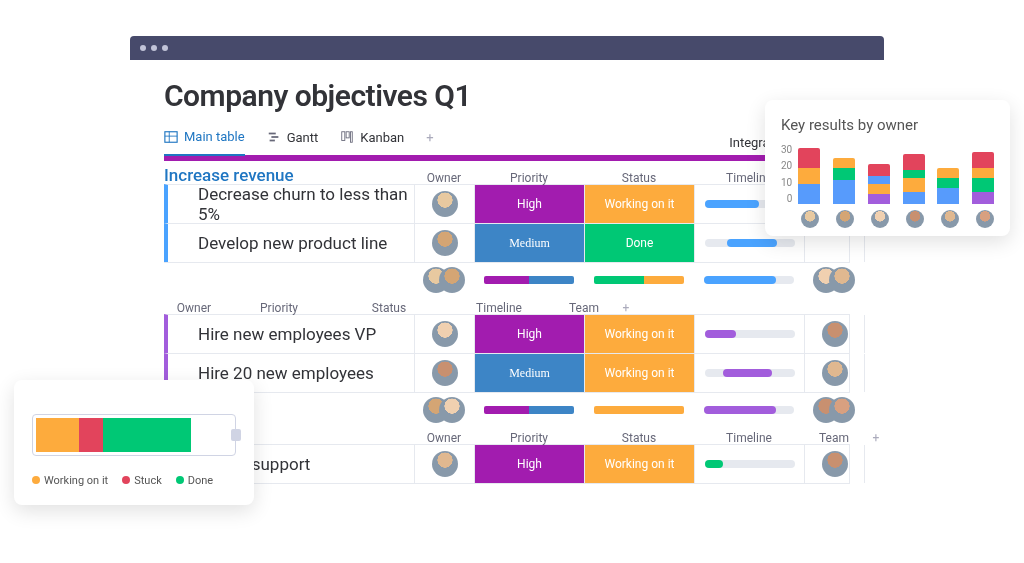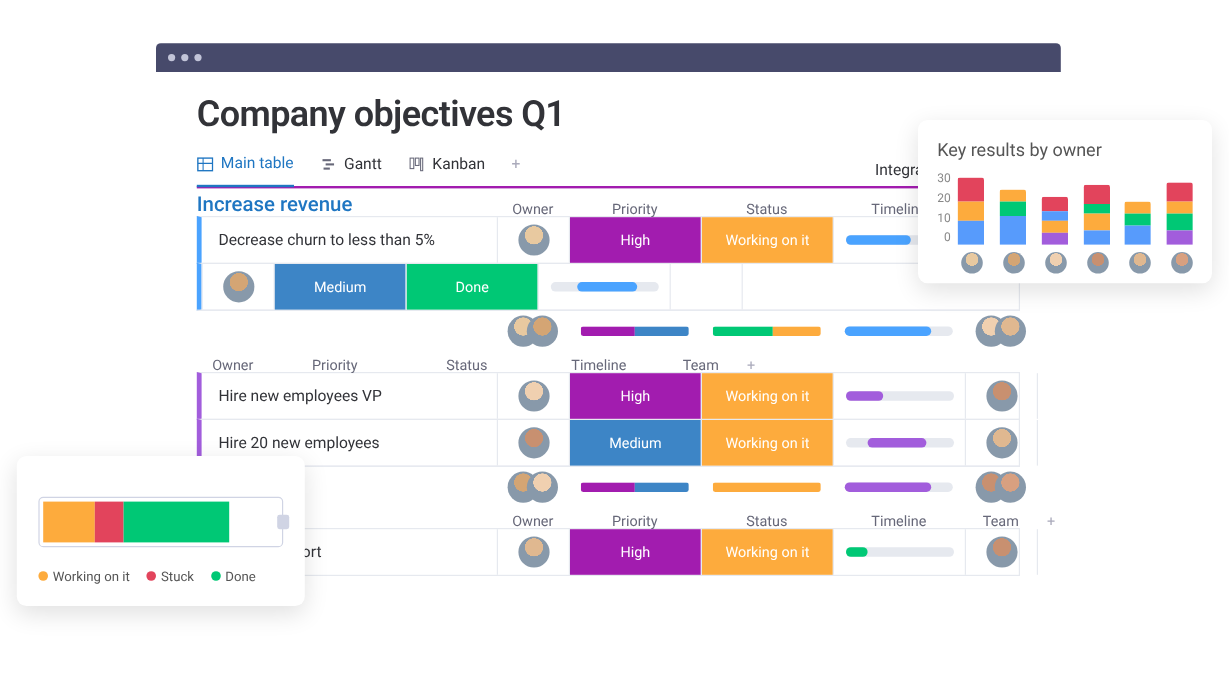--- a/index.html
+++ b/index.html
@@ -3,39 +3,39 @@
 <meta charset="utf-8">
 <style>
   * { box-sizing: border-box; margin: 0; padding: 0; }
   body { font-family: -apple-system, BlinkMacSystemFont, "Segoe UI", Roboto, Helvetica, Arial, sans-serif; background: #fff; width: 1024px; height: 563px; position: relative; overflow: hidden; color: #323338; }
   .shadow { box-shadow: 0 6px 20px rgba(0,0,0,0.12); border-radius: 8px; background: #fff; }
   .window { position: absolute; left: 130px; top: 36px; width: 754px; }
   .titlebar { height: 24px; background: #474a6b; border-radius: 4px 4px 0 0; display: flex; align-items: center; padding-left: 10px; gap: 5px;}
   .tdot { width: 6px; height: 6px; border-radius: 50%; background: #c2c4d8; }
   .page { padding: 18px 34px 30px 34px; background: #fff; }
   h1 { font-size: 30px; font-weight: 600; letter-spacing: -0.5px; }
-  .viewbar { display: flex; align-items: center; gap: 22px; margin-top: 16px; border-bottom: 2px solid #a21caf; font-size: 13px; color: #323338; }
+  .viewbar { display: flex; align-items: center; gap: 22px; margin-top: 16px; border-bottom: 6px solid #a21caf; font-size: 13px; color: #323338; }
   .view { display: flex; align-items: center; gap: 6px; padding-bottom: 10px; cursor: pointer; }
   .view.active { border-bottom: 2px solid #1f76c2; color: #1f76c2; margin-bottom: -1px; }
   .view .ico { width: 14px; height: 14px; }
   .spacer { flex: 1; }
   .integrate { display: flex; align-items: center; gap: 6px; font-size: 13px; }
   .int-icons { display: flex; align-items: center; }
   .int-icons > span { width: 18px; height: 18px; border-radius: 4px; margin-left: -4px; border: 2px solid #fff; display:inline-block; }
   .int-more { font-size: 10px; color: #666; background:#eef0f5; padding:1px 3px; border-radius:3px; margin-left:-2px;}
   .group { margin-top: 4px; }
   .group-head { display: flex; align-items: flex-end; }
   .group-title { font-size: 17px; font-weight: 500; flex: 0 0 250px; }
   .cols { display: flex; flex: 1; }
   .col { flex: 0 0 110px; text-align: center; font-size: 12px; color: #676879; }
   .col.owner { flex: 0 0 60px; }
   .col.team { flex: 0 0 60px; }
   .col.plus { flex: 0 0 24px; color:#aab; cursor:pointer;}
   .row { display: flex; align-items: center; border: 1px solid #e6e9ef; border-left: 4px solid; height: 40px; margin-top:-1px;}
-  .row-name { flex: 0 0 246px; padding-left: 14px; font-size: 13px; }
+  .row-name { flex: 0 0 246px; padding-left: 30px; font-size: 17px; }
   .cell { flex: 0 0 110px; display: flex; align-items: center; justify-content: center; height: 100%; border-left: 1px solid #e6e9ef; font-size: 12px; color: #fff; }
   .cell.owner { flex-basis: 60px; }
   .cell.team { flex-basis: 60px; }
   .cell.plus { flex-basis: 24px; }
   .pill { width: 100%; height: 100%; display:flex;align-items:center;justify-content:center;}
   .avatar { width: 26px; height: 26px; border-radius: 50%; background: #d0d4e4 center/cover; display:inline-block;}
   .avpair { display:flex; }
   .avpair .avatar:nth-child(2){ margin-left:-10px;}
   .tl { width: 90px; height: 8px; border-radius: 4px; background: #e6e9ef; position: relative; }
   .tl > span { position:absolute; height:8px; border-radius:4px; }
@@ -53,21 +53,21 @@
   .stk span { width:100%; }
   .chart-avs { display:flex; justify-content:space-between; margin-top:6px; padding-left:20px;}
   .chart-avs .avatar{ width:18px;height:18px;}
   .card-prog { position:absolute; left: 14px; top: 380px; width: 240px; padding: 18px; }
   .pbar { margin-top:16px; height:42px; border-radius:4px; border:1px solid #d0d4e4; padding:3px; display:flex; position:relative;}
   .pbar::after{content:''; position:absolute; right:-6px; top:50%; width:10px;height:12px; background:#d0d4e4; border-radius:2px; transform:translateY(-50%);}
   .pbar span{height:100%;}
   .legend { display:flex; gap:14px; margin-top:18px; font-size:11px; color:#555;}
   .legend i{ width:8px;height:8px;border-radius:50%;display:inline-block; margin-right:4px;}
   
-  .c-purple{background:#a21caf;} .c-blue{background:#3d85c6;} .c-orange{background:#fdab3d;}
+  .c-purple{background:#a21caf;} .c-blue{background:#3d85c6;font-family:Liberation Serif, serif;} .c-orange{background:#fdab3d;}
   .c-green{background:#00c875;}
 </style>
 </head>
 <body>
 
 <div class="window">
   <div class="titlebar">
     <span class="tdot"></span>
       <span class="tdot"></span>
       <span class="tdot"></span>
@@ -142,20 +142,21 @@
             </div>
       <div class="cell">
               <div class="tl">
                 <span style="left:0%;width:60%;background:#4aa3ff"></span>
               </div>
             </div>
       <div class="cell team"></div>
       <div class="cell plus"></div>
     </div>
           <div class="row" style="border-left-color:#4aa3ff">
+      <div class="row-name">Develop new product line</div>
       <div class="cell owner">
               <span class="avatar" style="background:radial-gradient(circle at 50% 35%, #d4a574 35%, #8899aa 36%);"></span>
             </div>
       <div class="cell">
               <div class="pill c-blue">Medium</div>
             </div>
       <div class="cell">
               <div class="pill c-green">Done</div>
             </div>
       <div class="cell">

